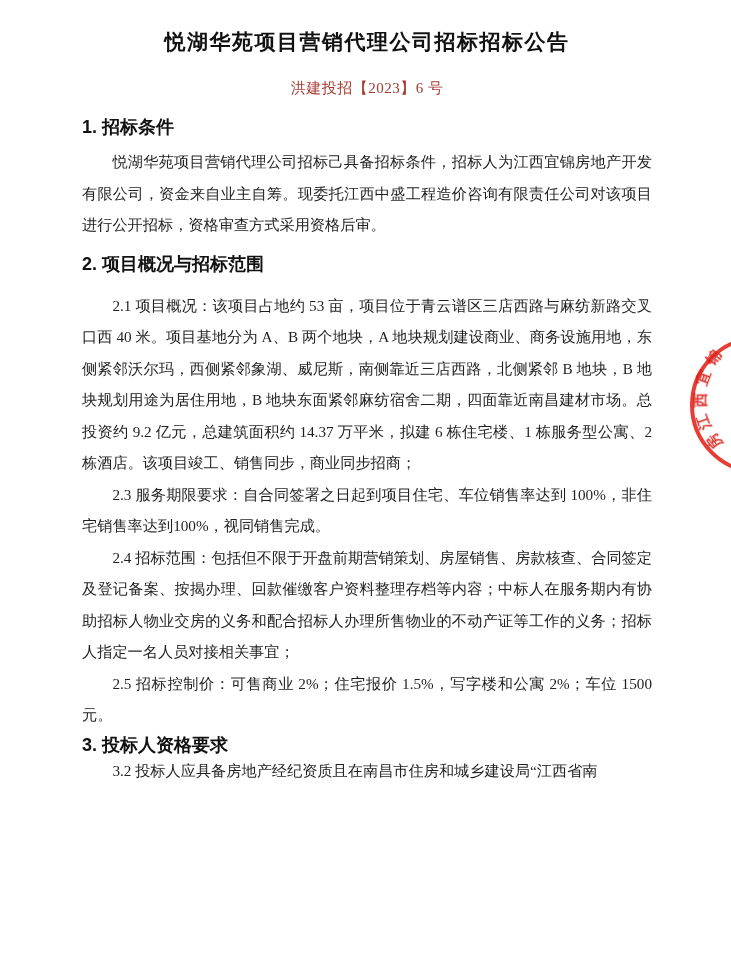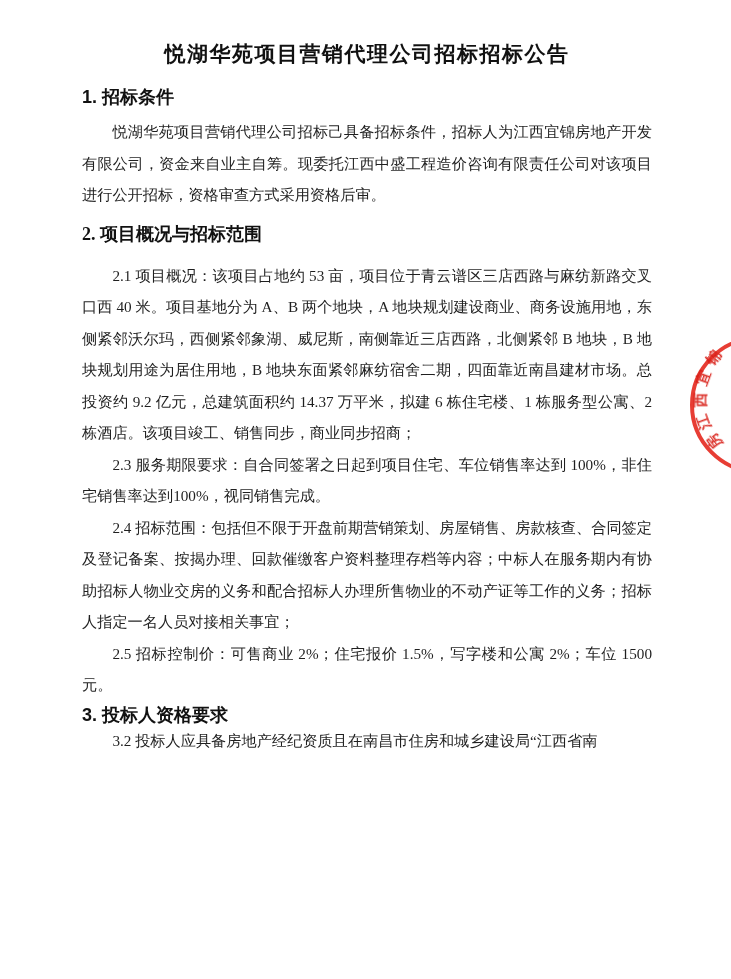--- a/index.html
+++ b/index.html
@@ -13,21 +13,21 @@
     color: #1c1c1c;
     font-family: "Liberation Serif", serif;
   }
   .content {
     position: absolute;
     left: 82px;
     top: 0;
     width: 570px;
   }
   .doc-title {
-    margin: 40px 0 0 0;
+    margin: 28px 0 0 0;
     text-align: center;
     font-family: "Liberation Sans", sans-serif;
     font-weight: 700;
     font-size: 21px;
     letter-spacing: 1.5px;
     color: #111111;
   }
   .doc-number {
     margin-top: 23px;
     text-align: center;
@@ -35,21 +35,21 @@
     letter-spacing: 0.5px;
   }
   .sec-heading {
     font-family: "Liberation Sans", sans-serif;
     font-weight: 700;
     font-size: 18px;
     line-height: 20px;
     color: #111111;
   }
   .h-1 { margin-top: 19px; }
-  .h-2 { margin-top: 13px; font-family: Liberation Serif, serif; }
+  .h-2 { margin-top: 13px; }
   .h-3 { margin-top: 4px; }
   .para {
     margin: 0;
     font-size: 15.2px;
     line-height: 31.5px;
     text-indent: 2em;
     text-align: justify;
     word-break: break-all;
     color: #1f1f1f;
   }
@@ -90,20 +90,21 @@
   .sc5 { left: 25px; top: 105px; transform: translate(-50%,-50%) rotate(-128deg); }
 </style>
 </head>
 <body>
 
 <div class="page">
   <div class="content">
 
     <div class="doc-title">悦湖华苑项目营销代理公司招标招标公告</div>
 
+    <div class="doc-number" style="color:#a63a32;">洪建投招【2023】6 号</div>
 
     <div class="sec-heading h-1">1. 招标条件</div>
     <p class="para p-first">悦湖华苑项目营销代理公司招标己具备招标条件，招标人为江西宜锦房地产开发有限公司，资金来自业主自筹。现委托江西中盛工程造价咨询有限责任公司对该项目进行公开招标，资格审查方式采用资格后审。</p>
 
     <div class="sec-heading h-2">2. 项目概况与招标范围</div>
     <p class="para p-21">2.1 项目概况：该项目占地约 53 亩，项目位于青云谱区三店西路与麻纺新路交叉口西 40 米。项目基地分为 A、B 两个地块，A 地块规划建设商业、商务设施用地，东侧紧邻沃尔玛，西侧紧邻象湖、威尼斯，南侧靠近三店西路，北侧紧邻 B 地块，B 地块规划用途为居住用地，B 地块东面紧邻麻纺宿舍二期，四面靠近南昌建材市场。总投资约 9.2 亿元，总建筑面积约 14.37 万平米，拟建 6 栋住宅楼、1 栋服务型公寓、2 栋酒店。该项目竣工、销售同步，商业同步招商；</p>
     <p class="para">2.3 服务期限要求：自合同签署之日起到项目住宅、车位销售率达到 100%，非住宅销售率达到100%，视同销售完成。</p>
     <p class="para">2.4 招标范围：包括但不限于开盘前期营销策划、房屋销售、房款核查、合同签定及登记备案、按揭办理、回款催缴客户资料整理存档等内容；中标人在服务期内有协助招标人物业交房的义务和配合招标人办理所售物业的不动产证等工作的义务；招标人指定一名人员对接相关事宜；</p>
     <p class="para">2.5 招标控制价：可售商业 2%；住宅报价 1.5%，写字楼和公寓 2%；车位 1500 元。</p>
 

